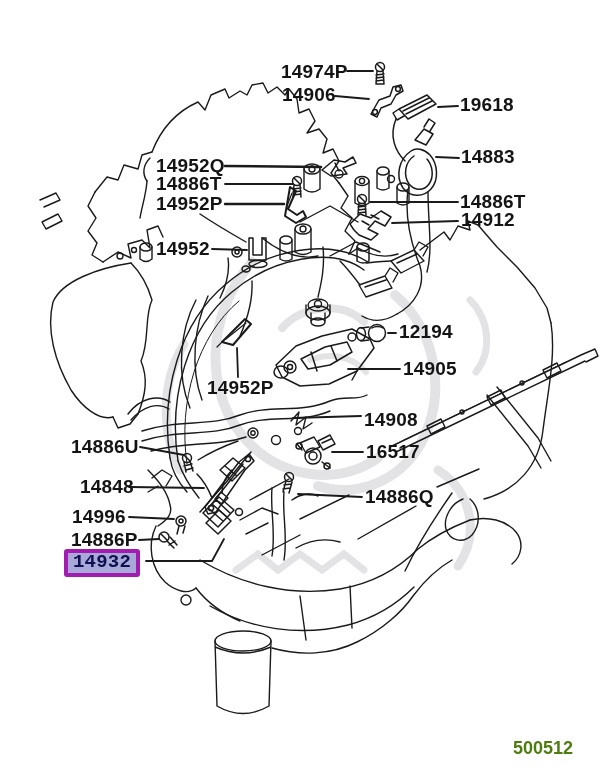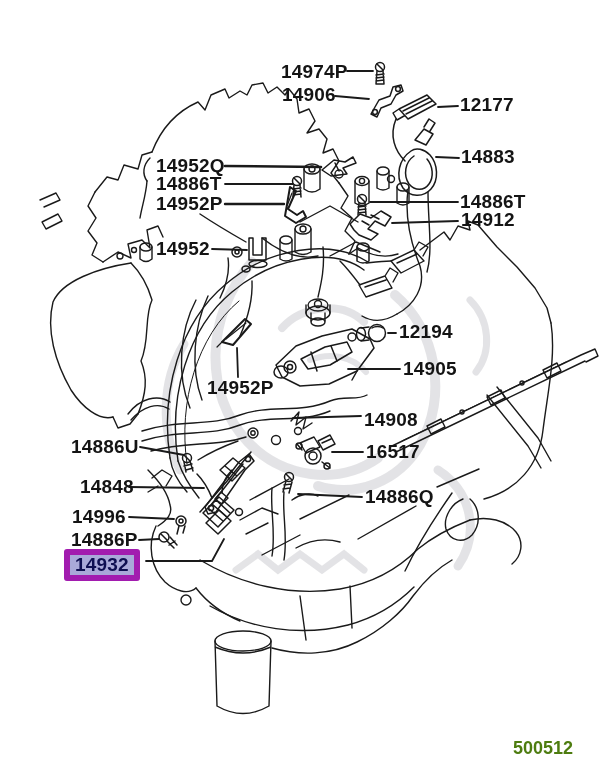--- a/index.html
+++ b/index.html
@@ -8,24 +8,25 @@
     overflow:hidden;font-family:"Liberation Sans",sans-serif;
   }
   .stage svg{position:absolute;left:0;top:0;}
   .part-label{
     position:absolute;
     font:700 19px/19px "Liberation Sans",sans-serif;
     color:#141414;white-space:nowrap;letter-spacing:0.2px;cursor:default;
   }
   .part-label.hl{
     background:#a9a9d9;
-    border:6px solid #a21caf;
+    border:4px solid #a21caf;
     border-radius:3px;
     padding:0 5px 1px 5px;
     color:#0f0f52;
+    font-family:Liberation Mono, monospace;
   }
   .footer-code{
     position:absolute;
     font:700 18px/18px "Liberation Sans",sans-serif;
     color:#4d7c0f;white-space:nowrap;
   }
 </style>
 </head>
 <body>
 
@@ -277,21 +278,21 @@
     <line x1="129" y1="487" x2="204" y2="488"></line>
     <line x1="362" y1="497" x2="298" y2="494"></line>
     <line x1="129" y1="517" x2="174" y2="519"></line>
     <line x1="139" y1="540" x2="159" y2="539"></line>
     <polyline points="146,561 212,561 224,539"></polyline>
   </g>
 </svg>
 
   <div class="part-label" style="left:281px;top:62px">14974P</div>
   <div class="part-label" style="left:282px;top:85px">14906</div>
-  <div class="part-label" style="left:460px;top:95px">12177</div>
+  <div class="part-label" style="left:460px;top:95px">19618</div>
   <div class="part-label" style="left:461px;top:147px">14883</div>
   <div class="part-label" style="left:156px;top:156px">14952Q</div>
   <div class="part-label" style="left:156px;top:174px">14886T</div>
   <div class="part-label" style="left:156px;top:194px">14952P</div>
   <div class="part-label" style="left:156px;top:239px">14952</div>
   <div class="part-label" style="left:460px;top:192px">14886T</div>
   <div class="part-label" style="left:461px;top:210px">14912</div>
   <div class="part-label" style="left:399px;top:322px">12194</div>
   <div class="part-label" style="left:403px;top:359px">14905</div>
   <div class="part-label" style="left:207px;top:378px">14952P</div>

